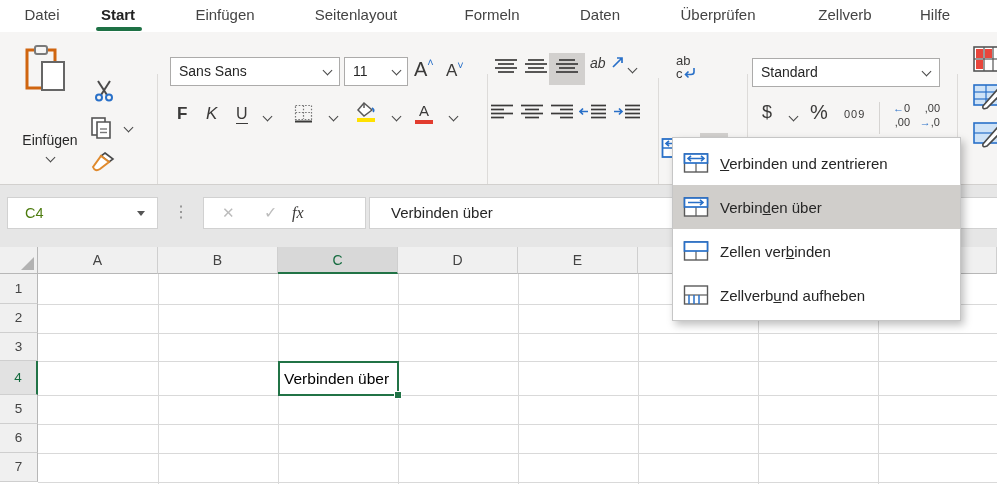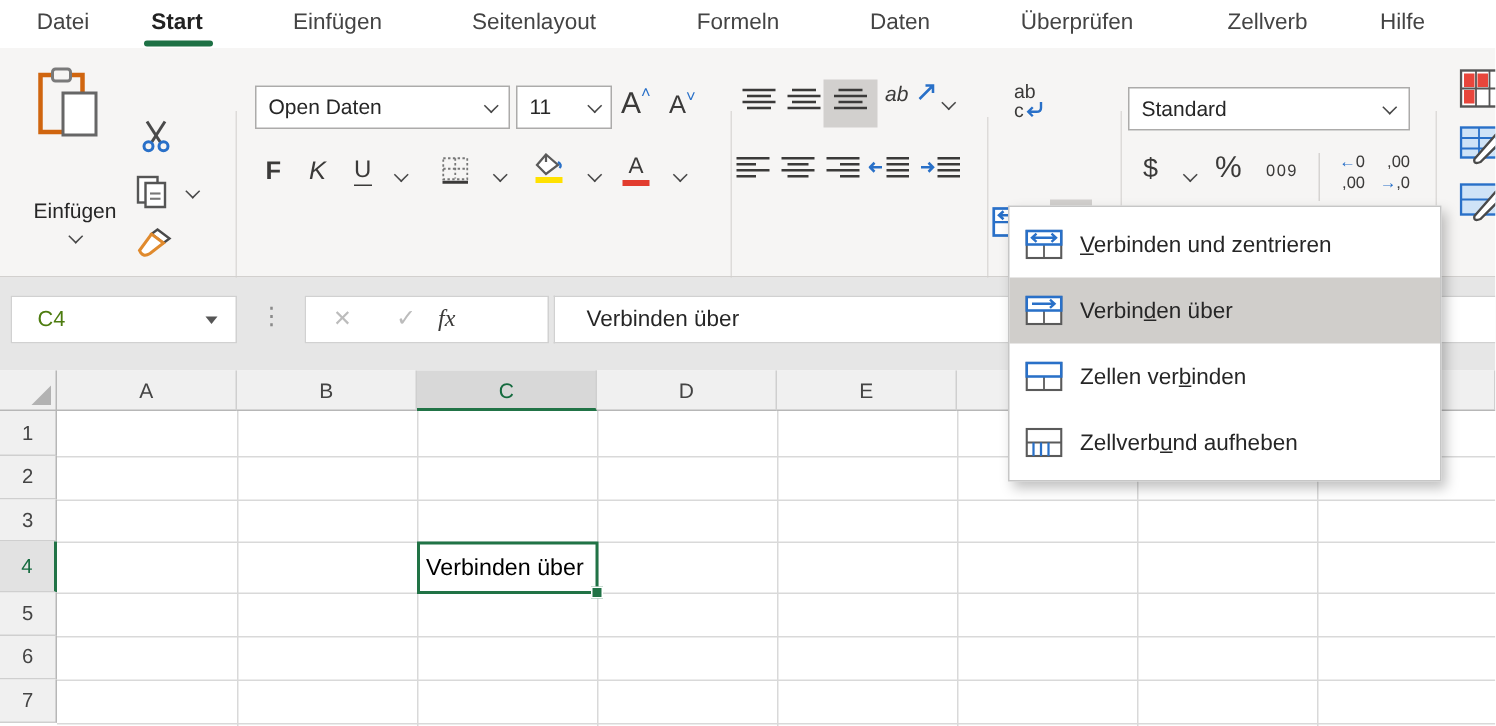--- a/index.html
+++ b/index.html
@@ -111,21 +111,21 @@
       </svg>
     </div>
     <div class="grouplabel" style="left:6px;width:116px">Zwischenablage</div>
     <div class="launcher" style="left:138px;top:162px">
       <svg width="12" height="12" viewBox="0 0 12 12">
         <path d="M1 4 V1 H4 M11 8 V11 H8 M3 3 L8 8 M8 4.5 V8 H4.5" fill="none" stroke="#555" stroke-width="1.3"></path>
       </svg>
     </div>
 
     <div class="combo" style="left:170px;top:25px;width:170px">
-      <span class="val">Open Daten</span>
+      <span class="val">Sans Sans</span>
       <span class="chev-abs" style="right:8px;top:9px"></span>
     </div>
     <div class="combo" style="left:344px;top:25px;width:64px">
       <span class="val">11</span>
       <span class="chev-abs" style="right:7px;top:9px"></span>
     </div>
     <div class="abs" style="left:414px;top:24px;font-size:20px;color:#3b3a39">
       <span>A</span><span style="color:#2970c8;font-size:11px;vertical-align:10px">˄</span>
     </div>
     <div class="abs" style="left:446px;top:27px;font-size:17px;color:#3b3a39">

